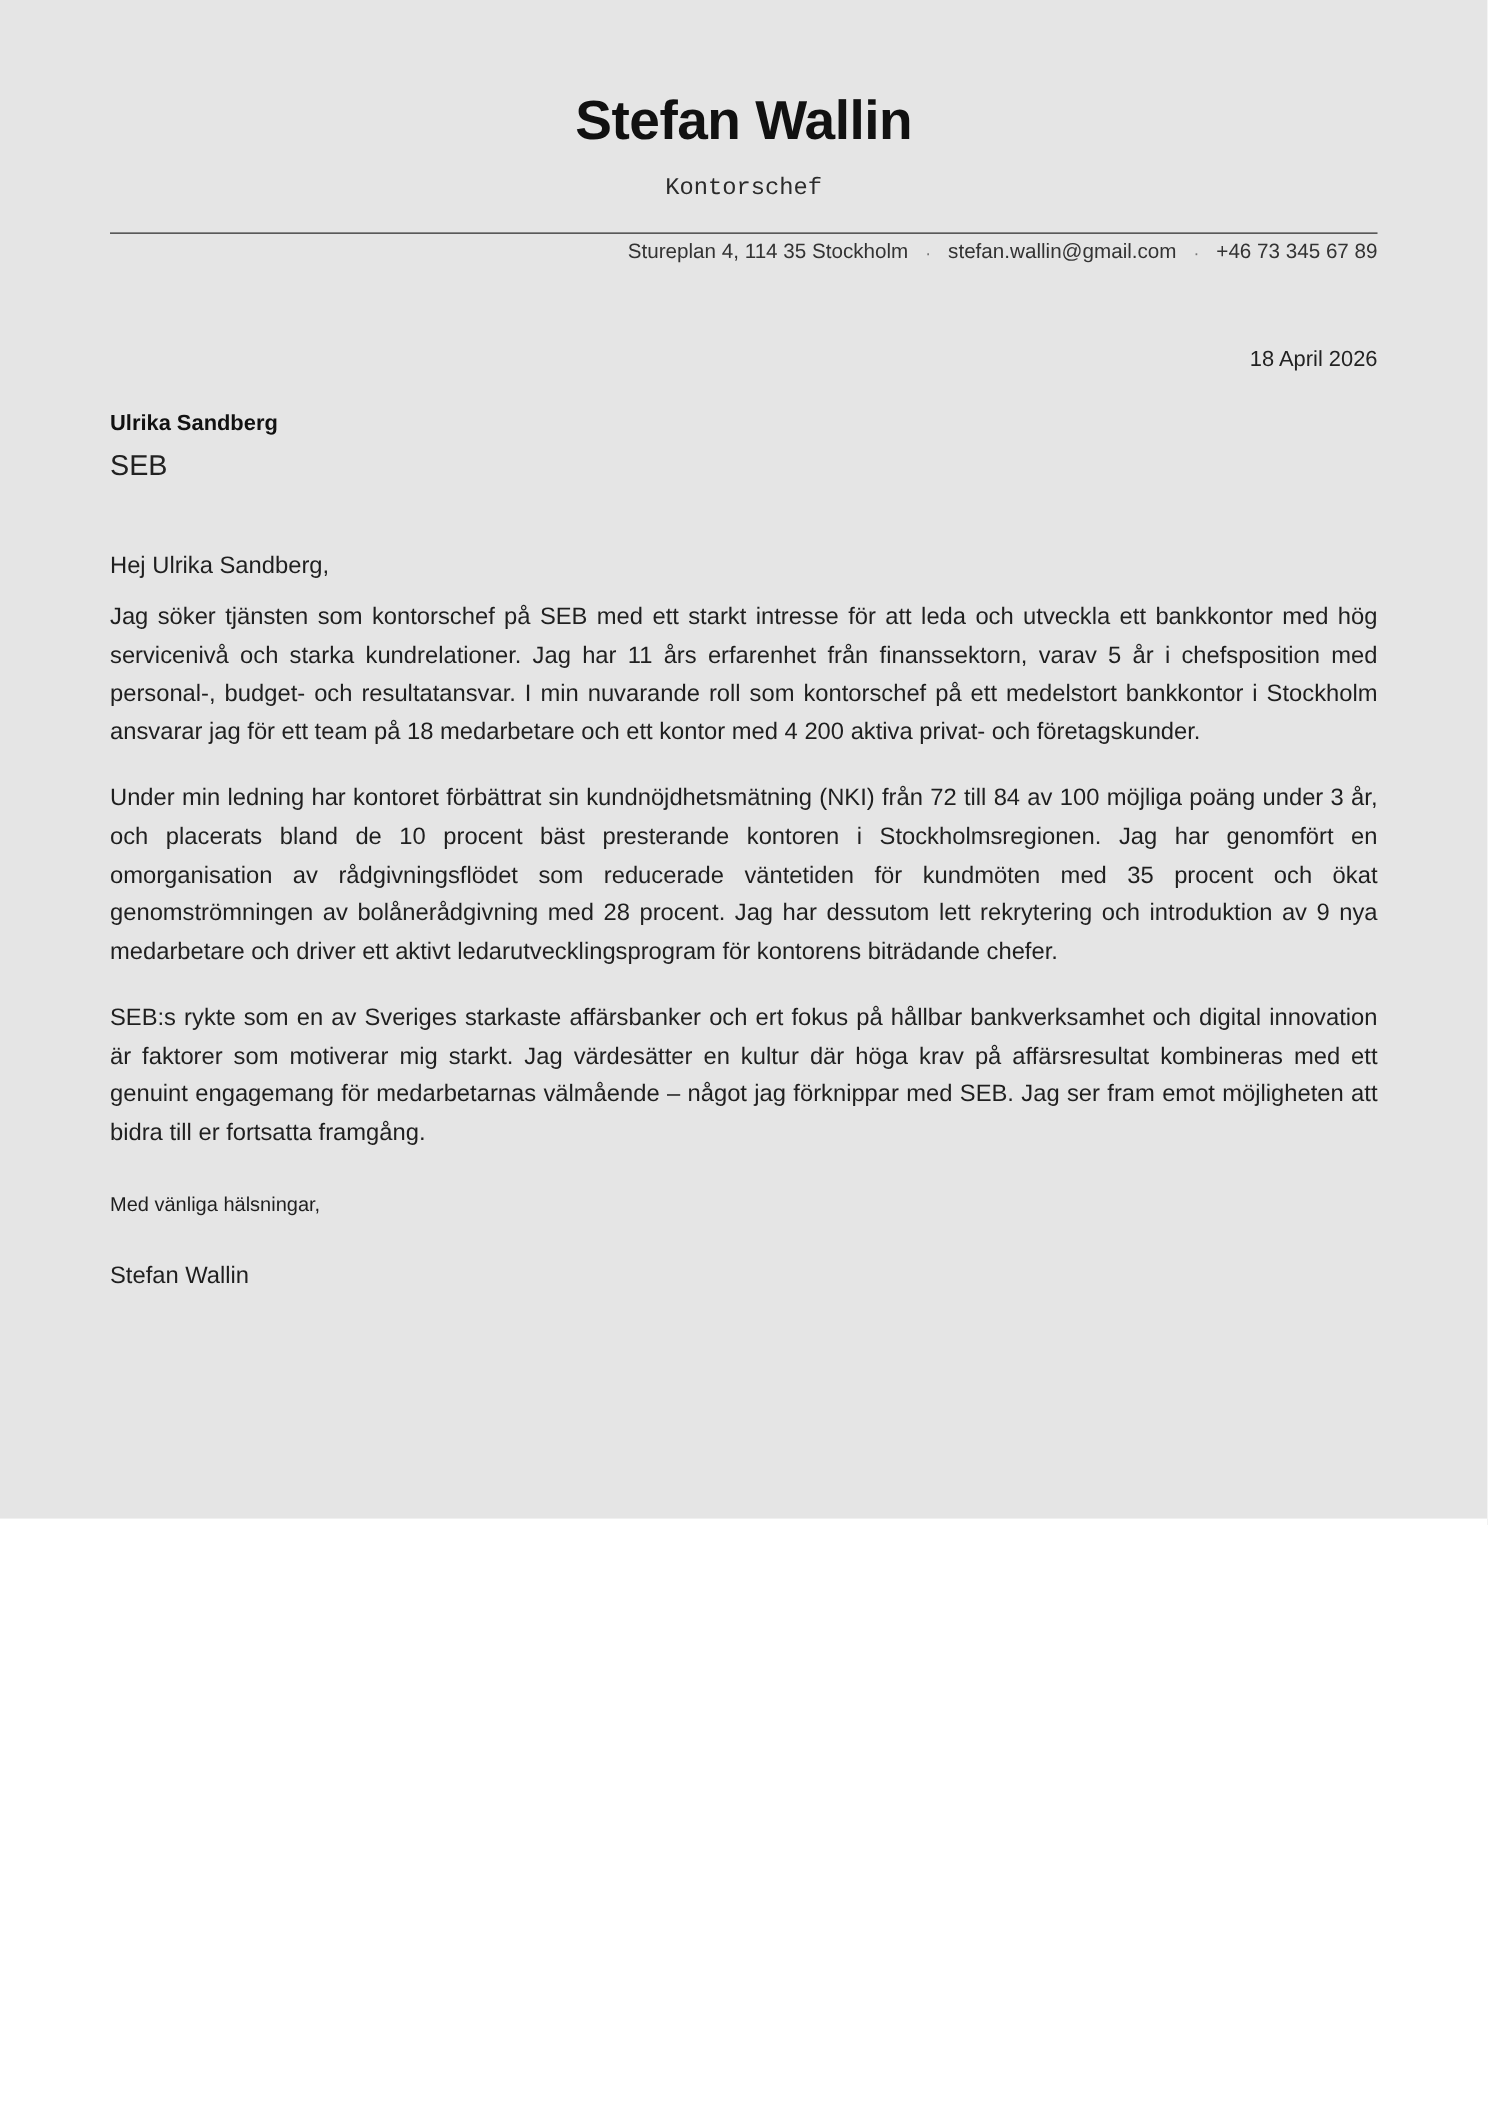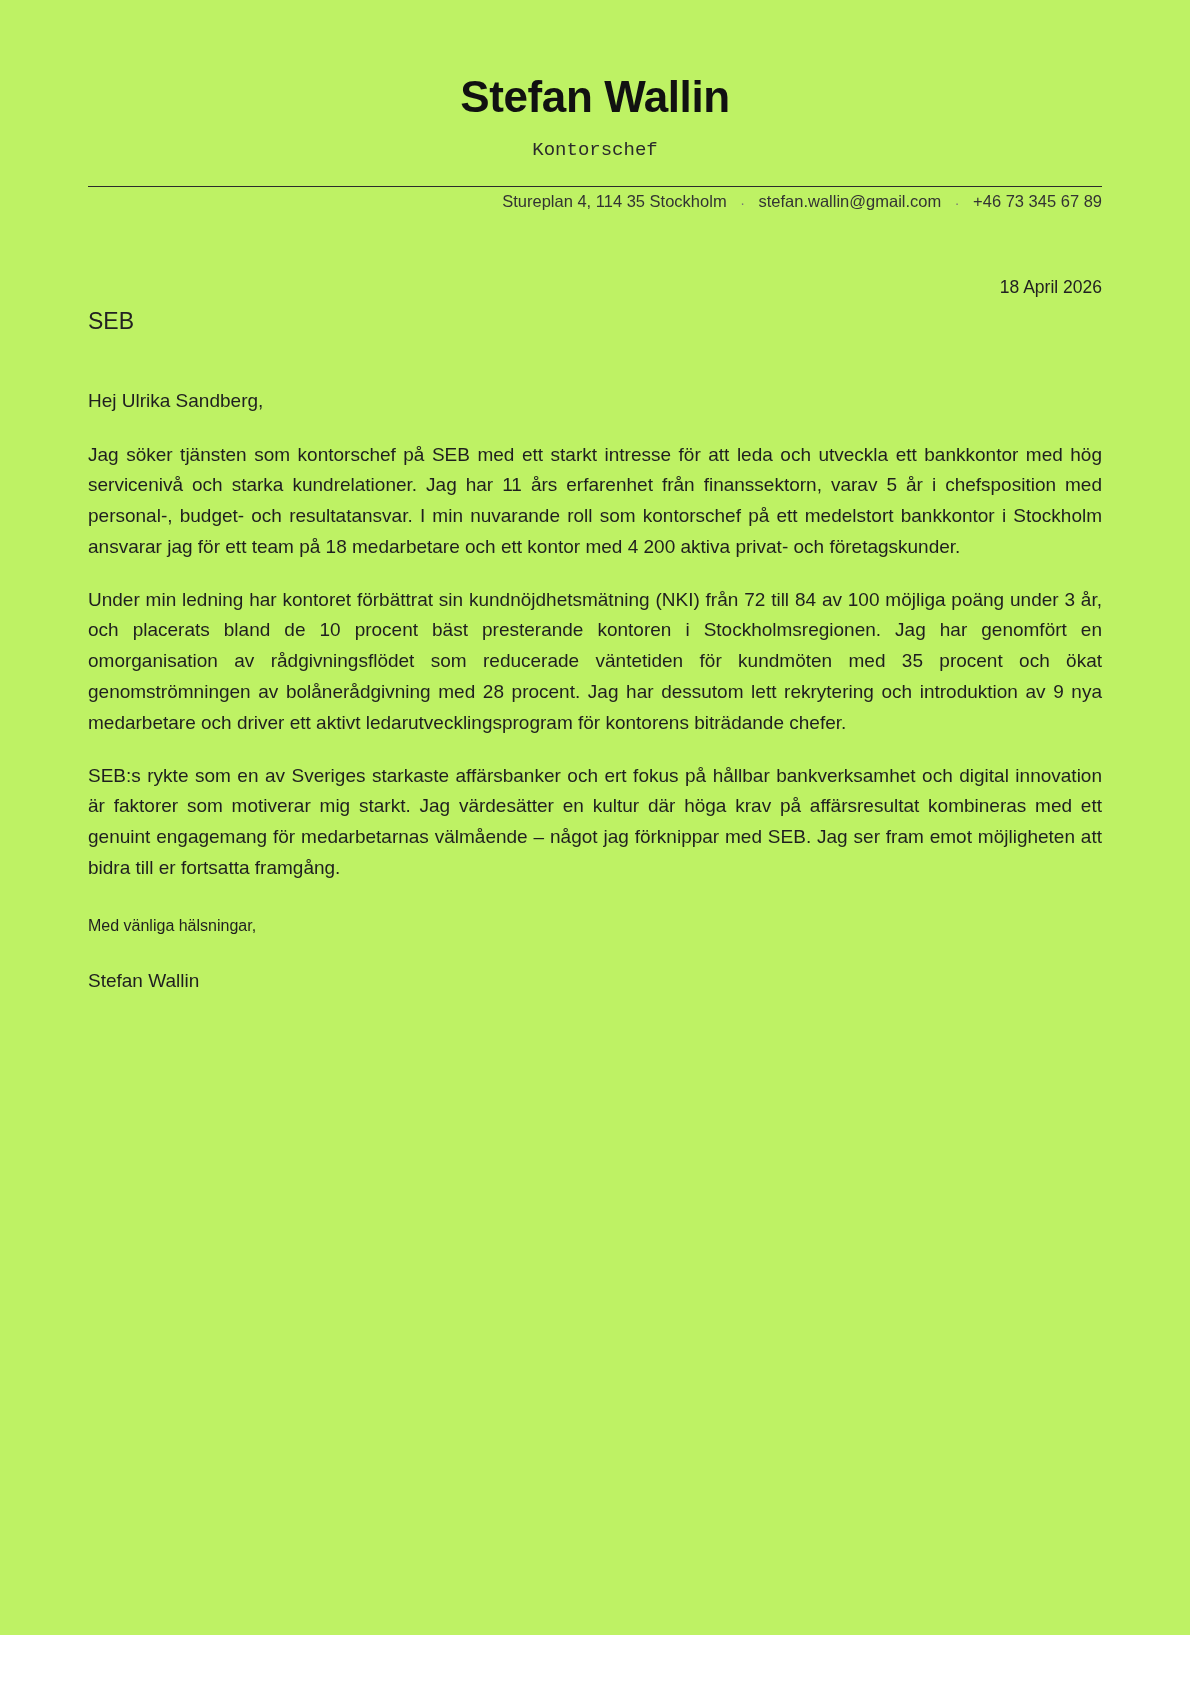--- a/index.html
+++ b/index.html
@@ -9,23 +9,23 @@
     background: #ffffff;
   }
   body {
     font-family: "Liberation Sans", sans-serif;
     color: #1f1f1f;
     -webkit-font-smoothing: antialiased;
   }
   .page {
     position: relative;
     width: 1190px;
-    height: 1635px;
+    height: 1215px;
     margin: 0 auto;
-    background: #bef264;
+    background: #e5e5e5;
     box-sizing: border-box;
     overflow: hidden;
     padding-left: 16px;
   }
   .sheet {
     position: absolute;
     left: 88px;
     top: 0;
     width: 1014px;
   }
@@ -98,21 +98,21 @@
   }
 
   
   .letter-body {
     margin-top: 48px;
   }
   .salutation {
     font-size: 19px;
     color: #1f1f1f;
     line-height: 1.55;
-    margin-bottom: 24px;
+    margin-bottom: 12px;
   }
   .para {
     font-size: 19px;
     color: #1f1f1f;
     line-height: 1.62;
     text-align: justify;
     text-justify: inter-word;
     margin: 0 0 22px 0;
   }
   .closing {
@@ -142,20 +142,21 @@
         <span>Stureplan 4, 114 35 Stockholm</span>
         <span class="contact-sep">·</span>
         <span>stefan.wallin@gmail.com</span>
         <span class="contact-sep">·</span>
         <span>+46 73 345 67 89</span>
       </div>
     </div>
 
     <div class="meta">
       <div class="date-line">18 April 2026</div>
+      <div class="recipient-name">Ulrika Sandberg</div>
       <div class="recipient-company">SEB</div>
     </div>
 
     <div class="letter-body">
       <div class="salutation">Hej Ulrika Sandberg,</div>
 
       <p class="para">Jag söker tjänsten som kontorschef på SEB med ett starkt intresse för att leda och utveckla ett bankkontor med hög servicenivå och starka kundrelationer. Jag har 11 års erfarenhet från finanssektorn, varav 5 år i chefsposition med personal-, budget- och resultatansvar. I min nuvarande roll som kontorschef på ett medelstort bankkontor i Stockholm ansvarar jag för ett team på 18 medarbetare och ett kontor med 4 200 aktiva privat- och företagskunder.</p>
       <p class="para">Under min ledning har kontoret förbättrat sin kundnöjdhetsmätning (NKI) från 72 till 84 av 100 möjliga poäng under 3 år, och placerats bland de 10 procent bäst presterande kontoren i Stockholmsregionen. Jag har genomfört en omorganisation av rådgivningsflödet som reducerade väntetiden för kundmöten med 35 procent och ökat genomströmningen av bolånerådgivning med 28 procent. Jag har dessutom lett rekrytering och introduktion av 9 nya medarbetare och driver ett aktivt ledarutvecklingsprogram för kontorens biträdande chefer.</p>
       <p class="para">SEB:s rykte som en av Sveriges starkaste affärsbanker och ert fokus på hållbar bankverksamhet och digital innovation är faktorer som motiverar mig starkt. Jag värdesätter en kultur där höga krav på affärsresultat kombineras med ett genuint engagemang för medarbetarnas välmående – något jag förknippar med SEB. Jag ser fram emot möjligheten att bidra till er fortsatta framgång.</p>
 

